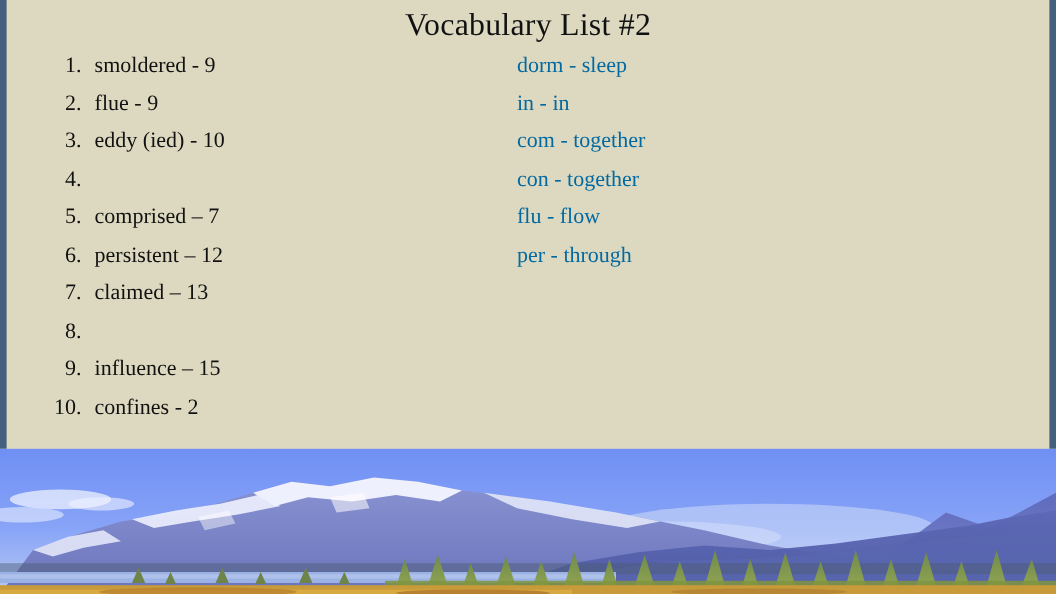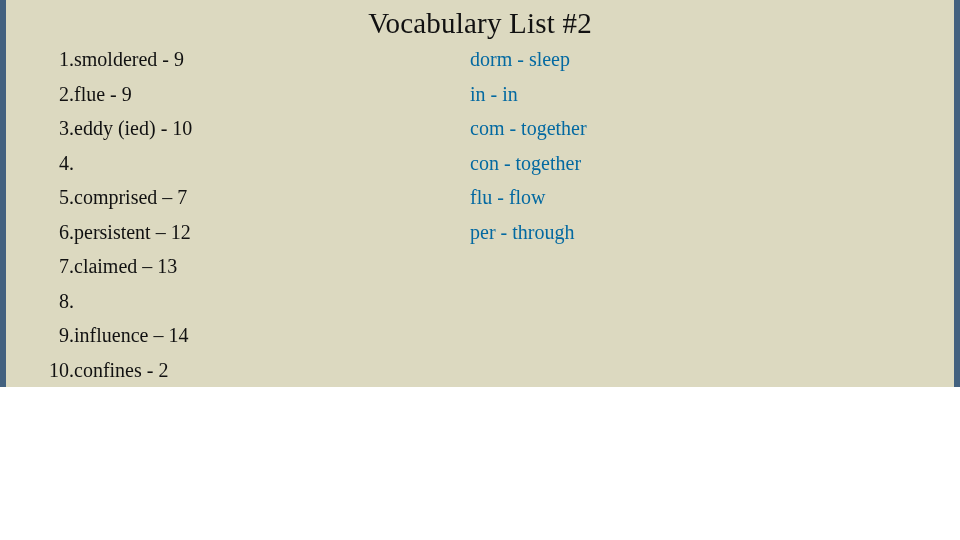--- a/index.html
+++ b/index.html
@@ -7,21 +7,21 @@
     padding: 0;
     background: #ffffff;
   }
   body {
     font-family: "Liberation Serif", "DejaVu Serif", serif;
   }
 
   #slide {
     position: relative;
     width: 960px;
-    height: 387px;
+    height: 540px;
     overflow: hidden;
     background: #dcd9c0;
   }
 
   
   .rail {
     position: absolute;
     top: 0;
     width: 6px;
     height: 408px;
@@ -68,21 +68,21 @@
     color: #111111;
   }
   .vocab-num {
     width: 44px;
     text-align: right;
     padding-right: 0;
     flex: 0 0 44px;
     white-space: nowrap;
   }
   .vocab-term {
-    margin-left: 0;
+    margin-left: 12px;
     white-space: nowrap;
   }
 
   
   .roots-list {
     position: absolute;
     left: 470px;
     top: 48px;
     width: 380px;
   }
@@ -145,21 +145,21 @@
     </div>
     <div class="vocab-row">
       <span class="vocab-num">7.</span>
       <span class="vocab-term">claimed – 13</span>
     </div>
     <div class="vocab-row">
       <span class="vocab-num">8.</span>
     </div>
     <div class="vocab-row">
       <span class="vocab-num">9.</span>
-      <span class="vocab-term">influence – 14</span>
+      <span class="vocab-term">influence – 15</span>
     </div>
     <div class="vocab-row">
       <span class="vocab-num">10.</span>
       <span class="vocab-term">confines - 2</span>
     </div>
   </div>
 
   <div class="roots-list">
     <div class="root-row">dorm - sleep</div>
     <div class="root-row">in - in</div>

